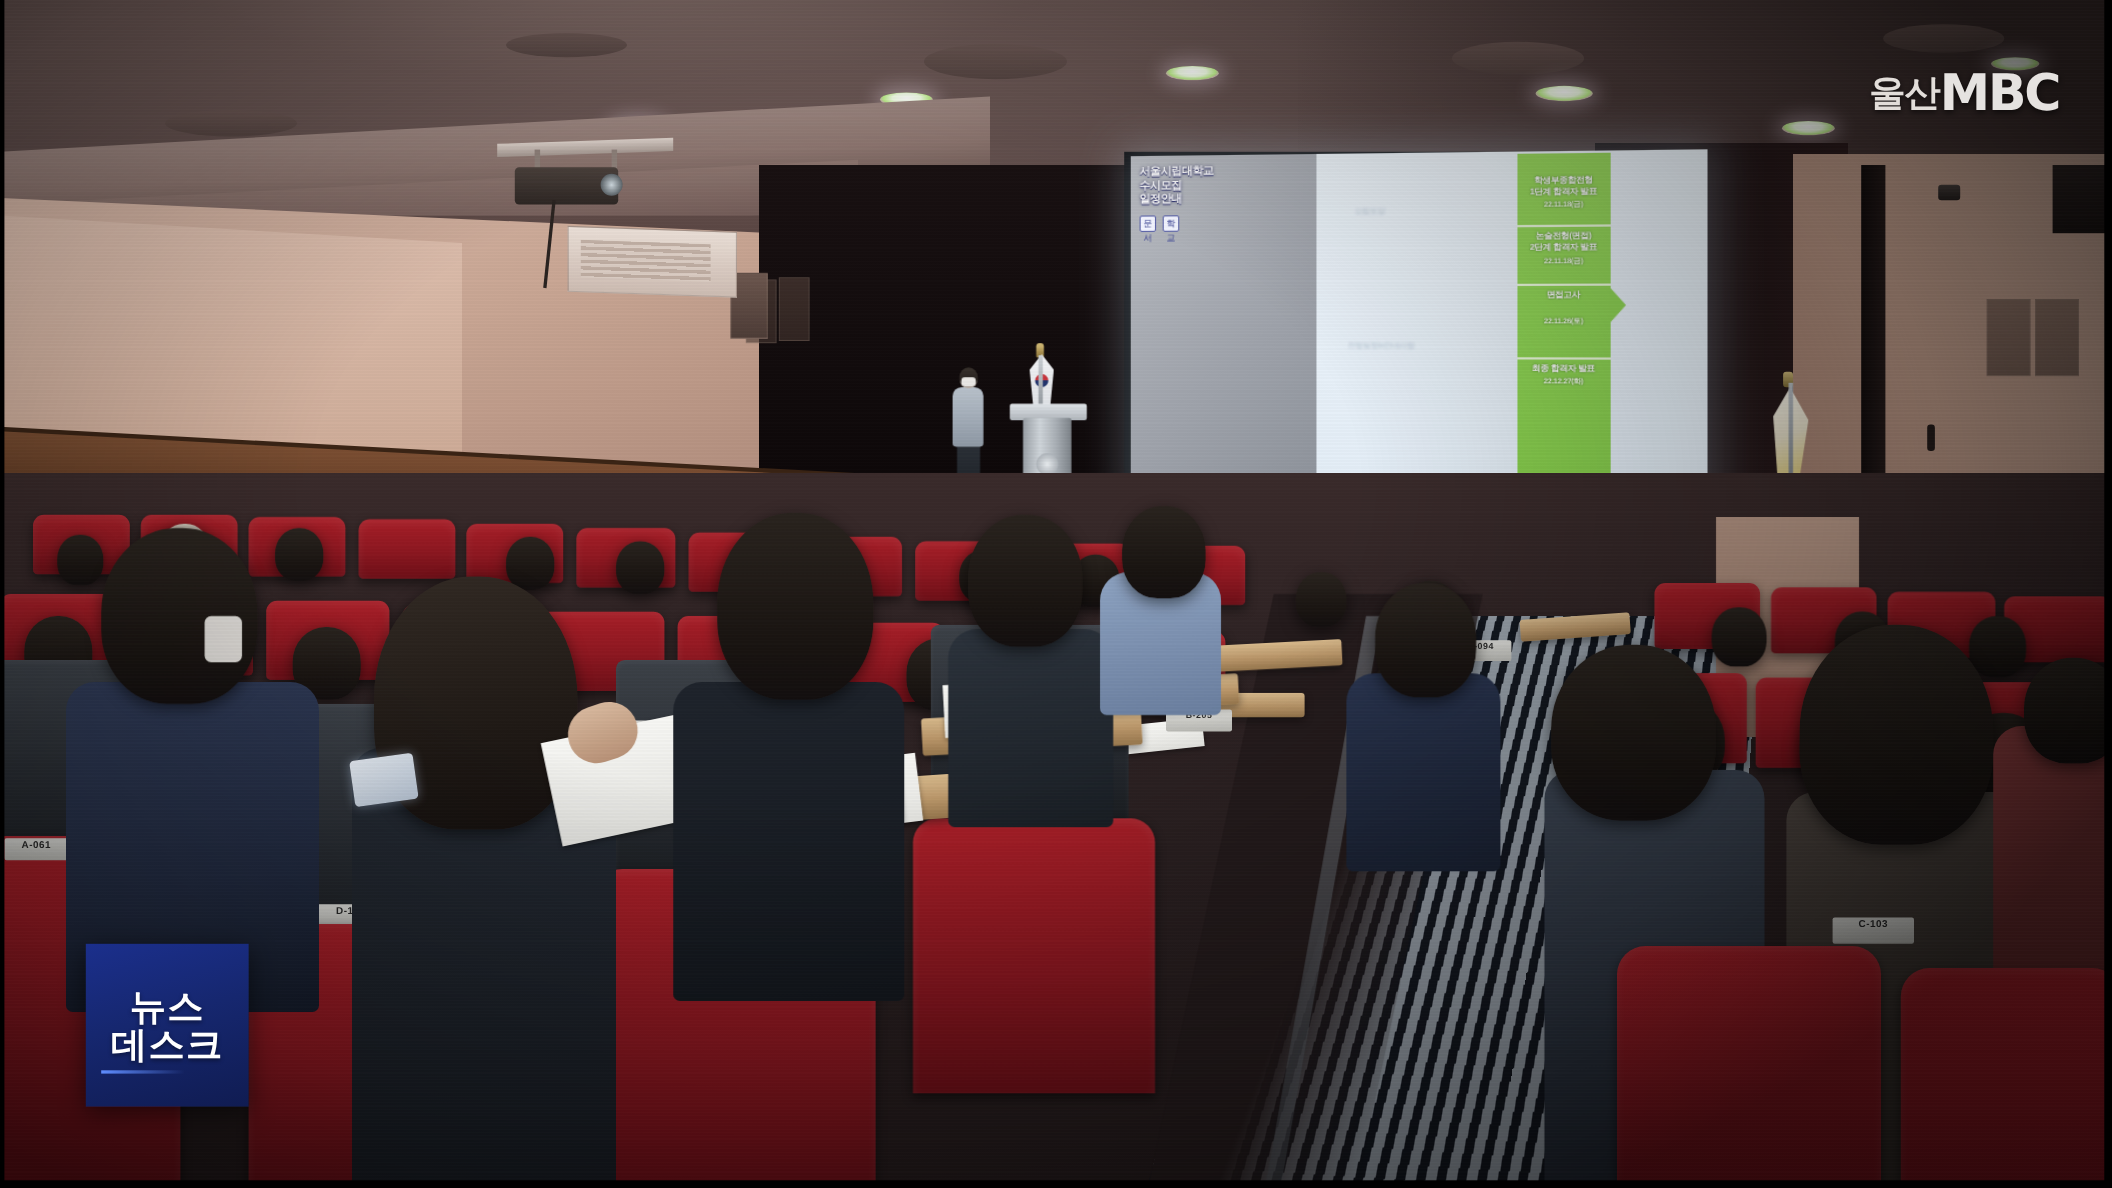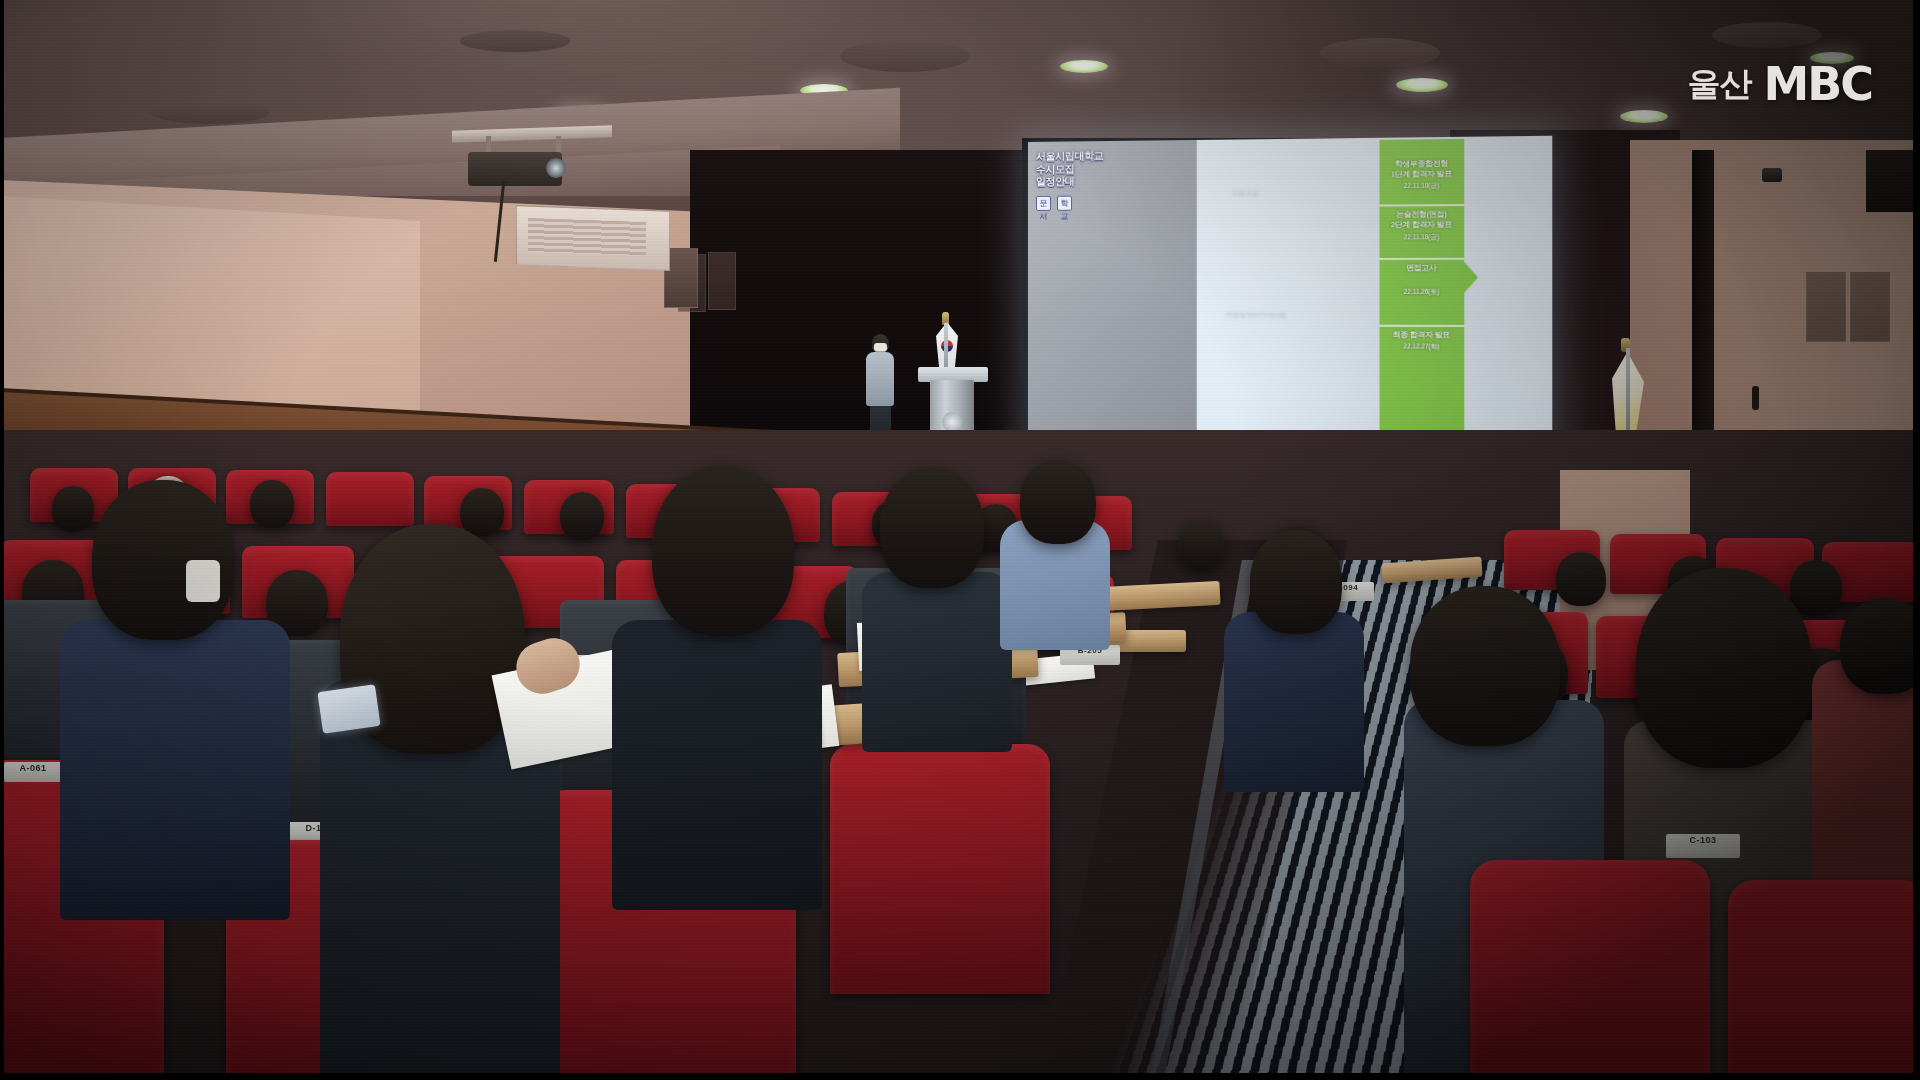--- a/index.html
+++ b/index.html
@@ -486,21 +486,20 @@
   
   #bar-left { left: 0; top: 0; width: 4px; height: 1080px; background: #000; }
   #bar-right { left: 1913px; top: 0; width: 7px; height: 1080px; background: #000; }
   #bar-bottom { left: 0; top: 1073px; width: 1920px; height: 7px; background: #000; }
 
   
   #mbc-logo {
     right: 48px; top: 62px;
     display: flex;
     align-items: center;
-    gap: 12px;
     opacity: .92;
   }
   #mbc-region {
     color: #f2eeea;
     font-size: 33px;
     font-weight: bold;
     letter-spacing: -1px;
     text-shadow: 0 2px 5px rgba(0,0,0,.65);
     font-family: "DejaVu Sans", sans-serif;
   }
@@ -808,14 +807,19 @@
 
   <div id="bar-left" class="layer"></div>
   <div id="bar-right" class="layer"></div>
   <div id="bar-bottom" class="layer"></div>
 
   <div id="mbc-logo" class="layer">
     <span id="mbc-region">울산</span>
     <span id="mbc-word">MBC</span>
   </div>
 
+  <div id="program-badge" class="layer">
+    <div class="badge-line">뉴스</div>
+    <div class="badge-line">데스크</div>
+    <div id="badge-underline"></div>
+  </div>
 
 </div>
 
 </body></html>

